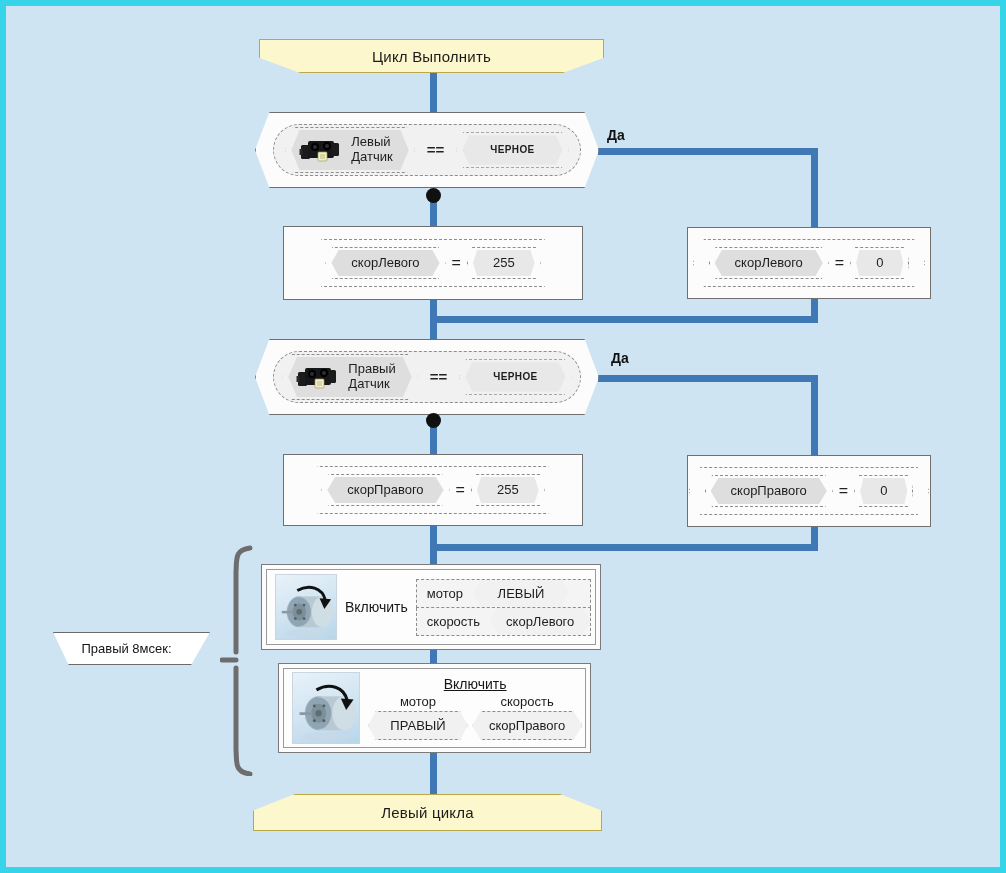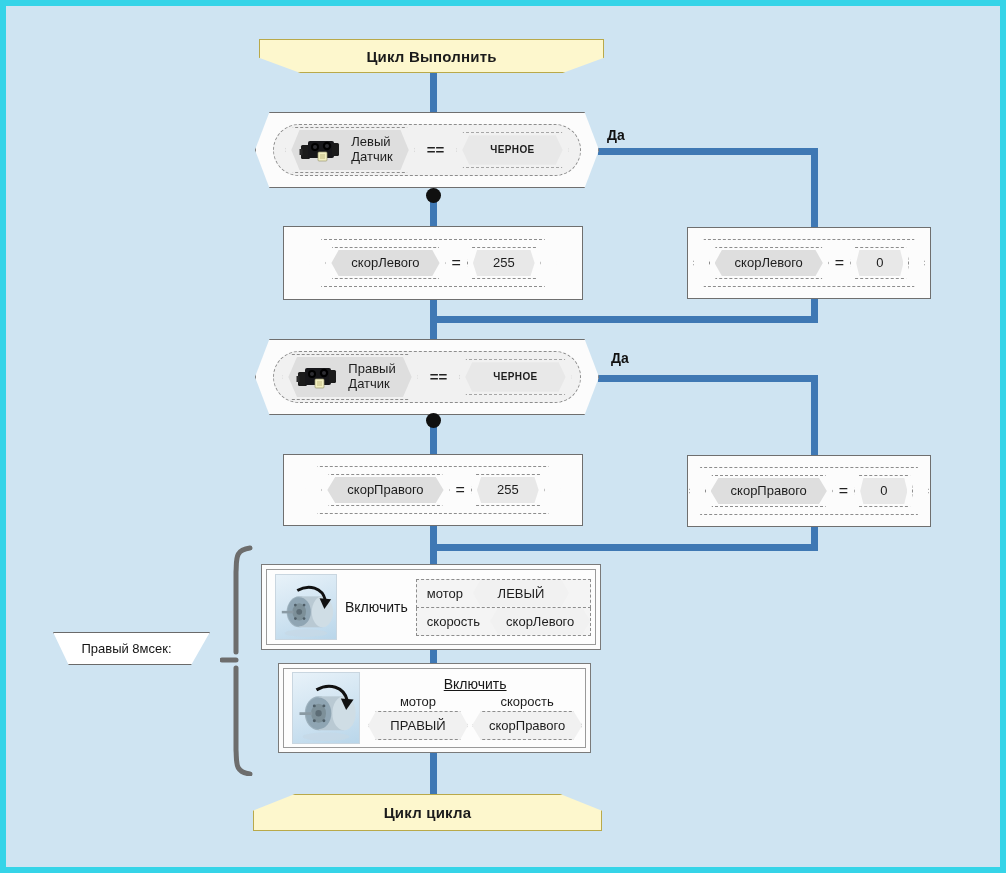--- a/index.html
+++ b/index.html
@@ -42,21 +42,21 @@
     align-items: center;
     justify-content: center;
     z-index: 3;
     clip-path: polygon(0 0, 100% 0, 100% 55%, 88% 100%, 12% 100%, 0 55%);
   }
   .banner.flip {
     clip-path: polygon(12% 0, 88% 0, 100% 45%, 100% 100%, 0 100%, 0 45%);
   }
   .banner-label {
     font-size: 15px;
-    font-weight: bold;
+    font-weight: normal;
     color: #1b1b1b;
     letter-spacing: .2px;
   }
 
   
   .cond {
     position: absolute;
     background: #fcfcfc;
     border: 1px solid #6f6f6f;
     z-index: 3;
@@ -488,16 +488,16 @@
           <div class="vcol">
             <span class="vcol-key">скорость</span>
             <span class="param-val" style="border:1px dashed #8d8d8d;min-width:110px;">скорПравого</span>
           </div>
         </div>
       </div>
     </div>
   </div>
 
   <div class="banner flip" style="left:247px; top:788px; width:349px; height:37px;">
-    <span class="banner-label">Цикл цикла</span>
+    <span class="banner-label">Левый цикла</span>
   </div>
 
 </div>
 
 </body></html>

